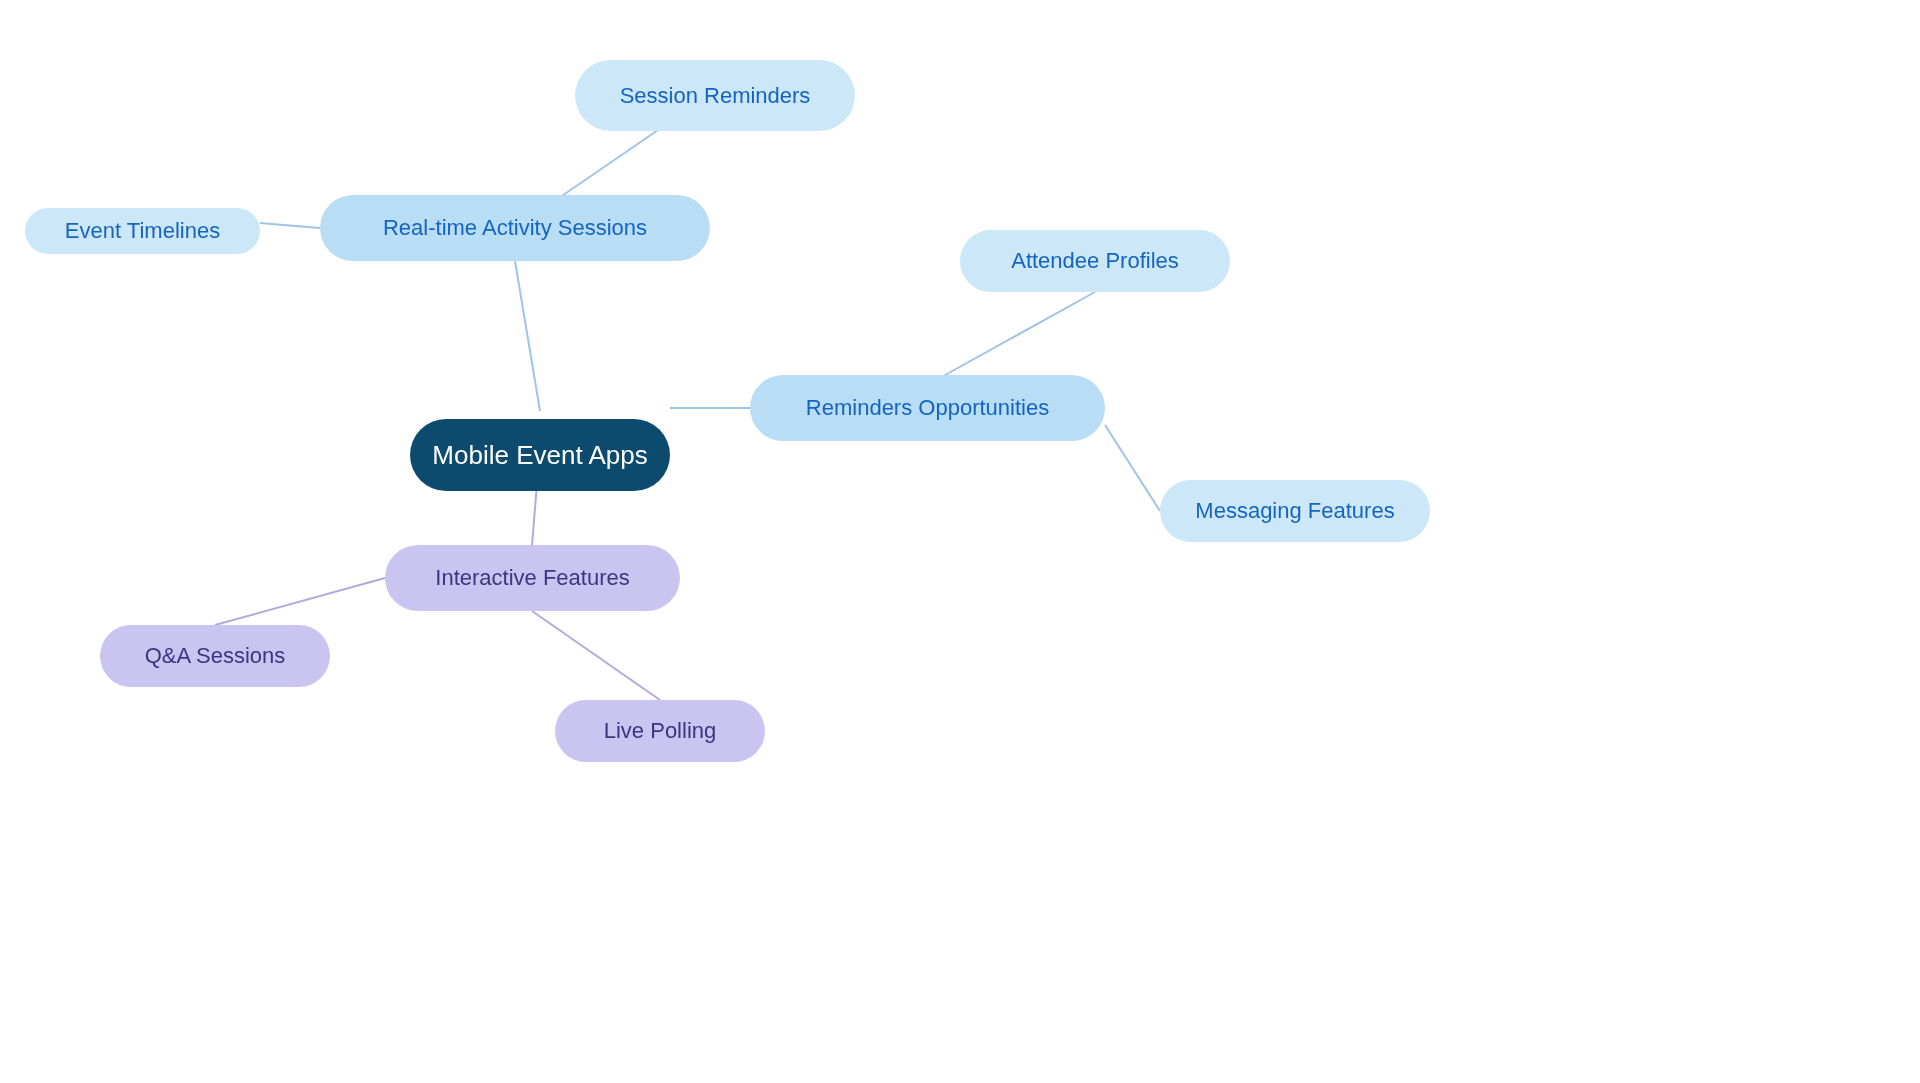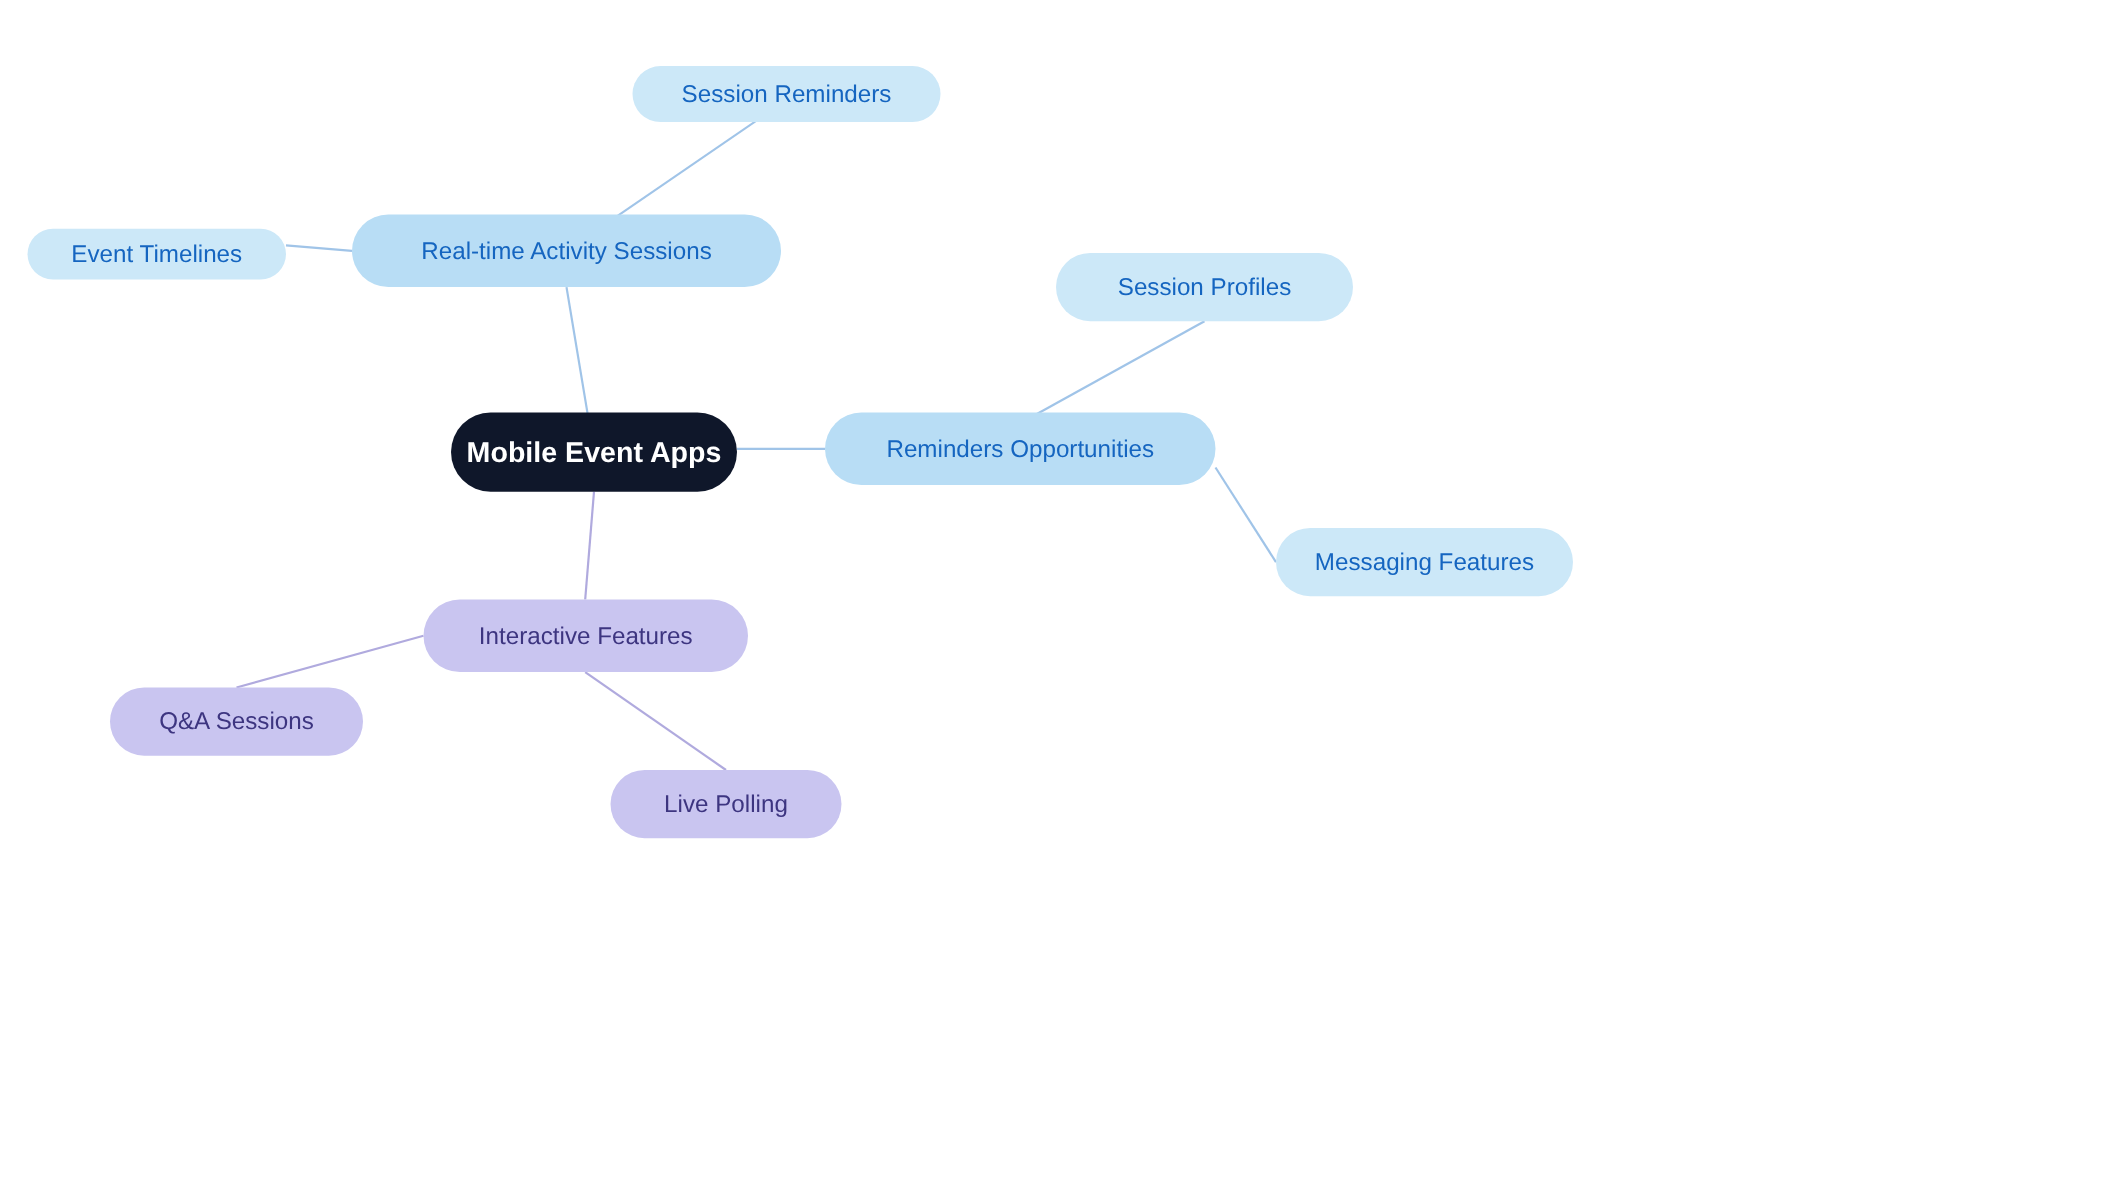--- a/index.html
+++ b/index.html
@@ -24,25 +24,26 @@
       display: flex;
       align-items: center;
       justify-content: center;
       text-align: center;
       font-size: 22px;
       font-weight: 500;
       cursor: default;
       white-space: nowrap;
     }
     .node-center {
-      background: #0f172a;
+      background: #0c4a6e;
       color: #ffffff;
       font-size: 26px;
-      font-weight: 700;
+      font-weight: 400;
       padding: 18px 40px;
+      margin-top: 44px;
     }
     .node-blue {
       background: #b8ddf5;
       color: #1565c0;
       padding: 16px 34px;
     }
     .node-purple {
       background: #c9c5f0;
       color: #3d3580;
       padding: 16px 34px;
@@ -62,42 +63,42 @@
     <line x1="260" y1="223" x2="320" y2="228" stroke="#a0c4e8" stroke-width="2"></line>
     <line x1="540" y1="411" x2="515" y2="261" stroke="#a0c4e8" stroke-width="2"></line>
     <line x1="670" y1="408" x2="750" y2="408" stroke="#a0c4e8" stroke-width="2"></line>
     <line x1="927" y1="385" x2="1095" y2="292" stroke="#a0c4e8" stroke-width="2"></line>
     <line x1="1105" y1="425" x2="1160" y2="511" stroke="#a0c4e8" stroke-width="2"></line>
     <line x1="540" y1="447" x2="532" y2="545" stroke="#b0aade" stroke-width="2"></line>
     <line x1="385" y1="578" x2="215" y2="625" stroke="#b0aade" stroke-width="2"></line>
     <line x1="532" y1="611" x2="660" y2="700" stroke="#b0aade" stroke-width="2"></line>
   </svg>
 
-<div class="node node-blue-light" style="left:575px; top:60px; width:280px; height:51px;">
+<div class="node node-blue-light" style="left:575px; top:60px; width:280px; height:71px;">
   <span>Session Reminders</span>
 </div>
 
 <div class="node node-blue" style="left:320px; top:195px; width:390px; height:66px;">
   <span>Real-time Activity Sessions</span>
 </div>
 
 <div class="node node-blue-light" style="left:25px; top:208px; width:235px; height:46px;">
   <span>Event Timelines</span>
 </div>
 
 <div class="node node-center" style="left:410px; top:375px; width:260px; height:72px;">
   <span>Mobile Event Apps</span>
 </div>
 
 <div class="node node-blue" style="left:750px; top:375px; width:355px; height:66px;">
   <span>Reminders Opportunities</span>
 </div>
 
 <div class="node node-blue-light" style="left:960px; top:230px; width:270px; height:62px;">
-  <span>Session Profiles</span>
+  <span>Attendee Profiles</span>
 </div>
 
 <div class="node node-blue-light" style="left:1160px; top:480px; width:270px; height:62px;">
   <span>Messaging Features</span>
 </div>
 
 <div class="node node-purple" style="left:385px; top:545px; width:295px; height:66px;">
   <span>Interactive Features</span>
 </div>
 

